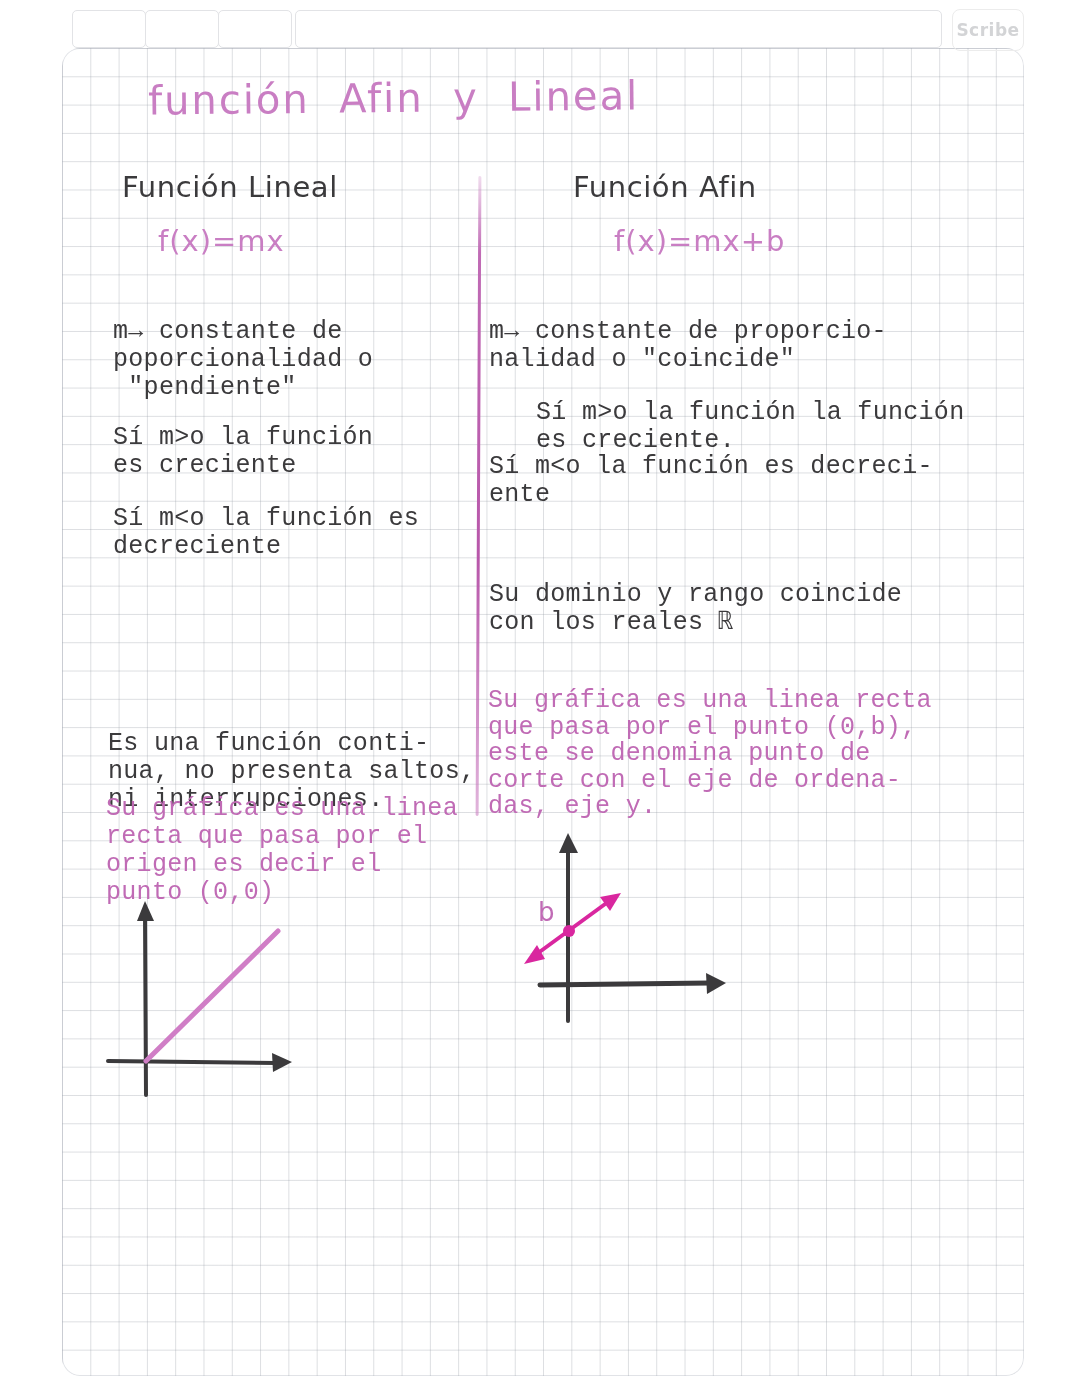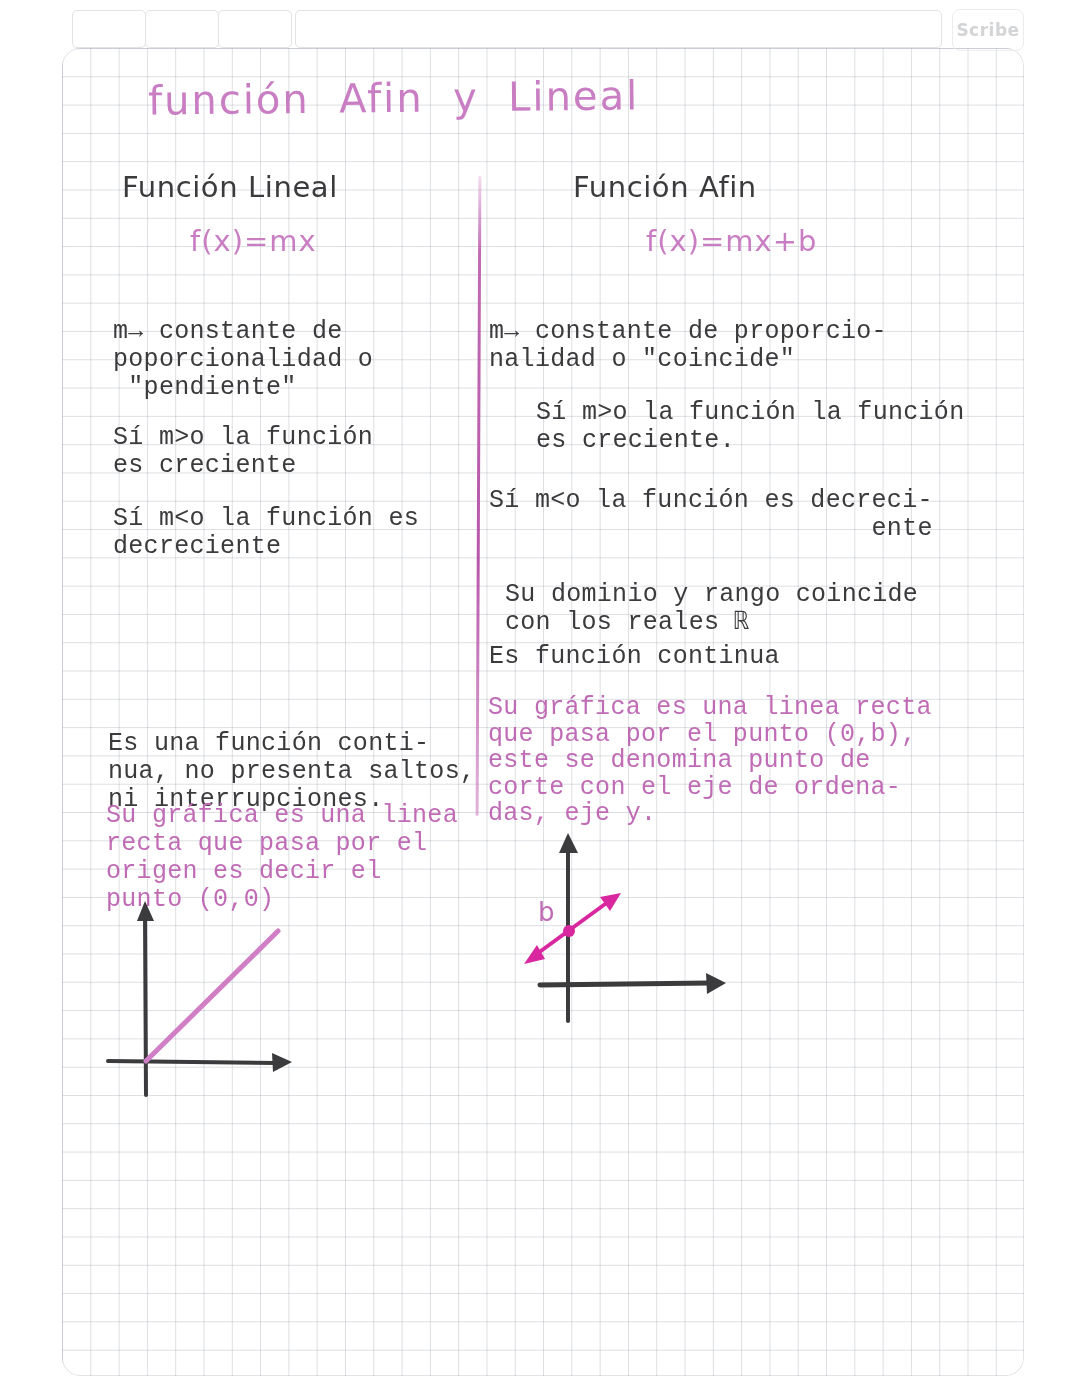--- a/index.html
+++ b/index.html
@@ -83,47 +83,46 @@
     color: #3b3a3c;
     letter-spacing: 0.6px;
     text-align: right;
   }
   #head-lineal { left: 122px; top: 172px; }
   #head-afin   { left: 573px; top: 172px; }
 
   .formula {
     font-size: 29px;
     letter-spacing: 1px;
-    margin-left: 32px;
   }
   #formula-lineal { left: 158px; top: 226px; color: #c97ec3; }
   #formula-afin   { left: 614px; top: 226px; color: #c97ec3; }
 
   .para {
     font-size: 25px;
     line-height: 1.12;
     letter-spacing: 0.3px;
     font-family: Liberation Mono, monospace;
   }
   .para.dark { color: #3b3a3c; }
-  .para.pink { color: #c06bb5; margin-top: 7px; }
+  .para.pink { color: #c06bb5; }
 
   
   #l-p1 { left: 113px; top: 318px; }
   #l-p2 { left: 113px; top: 424px; }
   #l-p3 { left: 113px; top: 505px; }
   #l-p4 { left: 113px; top: 585px; }
   #l-p5 { left: 108px; top: 690px; margin-top: 40px; }
   #l-p6 { left: 106px; top: 795px; }
 
   
   #r-p1 { left: 489px; top: 318px; }
   #r-p2 { left: 489px; top: 399px; padding-left: 47px; }
-  #r-p3 { left: 489px; top: 487px; text-align: right; }
-  #r-p4 { left: 489px; top: 581px; margin-left: 16px; }
+  #r-p3 { left: 489px; top: 453px; }
+  #r-p4 { left: 489px; top: 581px; }
   #r-p5 { left: 489px; top: 643px; }
   #r-p6 { left: 488px; top: 688px; line-height: 1.06; }
 
   
   #divider {
     position: absolute;
     left: 477px;
     top: 176px;
     width: 3px;
     height: 640px;
@@ -180,21 +179,20 @@
 punto (0,0)</div>
 
   <div class="hw para dark" id="r-p1">m→ constante de proporcio-
 nalidad o "coincide"</div>
   <div class="hw para dark" id="r-p2">Sí m&gt;o la función la función
 es creciente.</div>
   <div class="hw para dark" id="r-p3">Sí m&lt;o la función es decreci-
 ente</div>
   <div class="hw para dark" id="r-p4">Su dominio y rango coincide
 con los reales ℝ</div>
-  <div class="hw para dark" id="r-p5">Es función continua</div>
   <div class="hw para pink" id="r-p6">Su gráfica es una linea recta
 que pasa por el punto (0,b),
 este se denomina punto de
 corte con el eje de ordena-
 das, eje y.</div>
 
   <svg class="graph" id="graph-lineal" viewBox="0 0 360 215">
 
     <path d="M45,18 L46,200" stroke="#3b3a3c" stroke-width="4" fill="none" stroke-linecap="round"></path>
     <polygon points="45,6 37,26 54,26" fill="#3b3a3c"></polygon>

